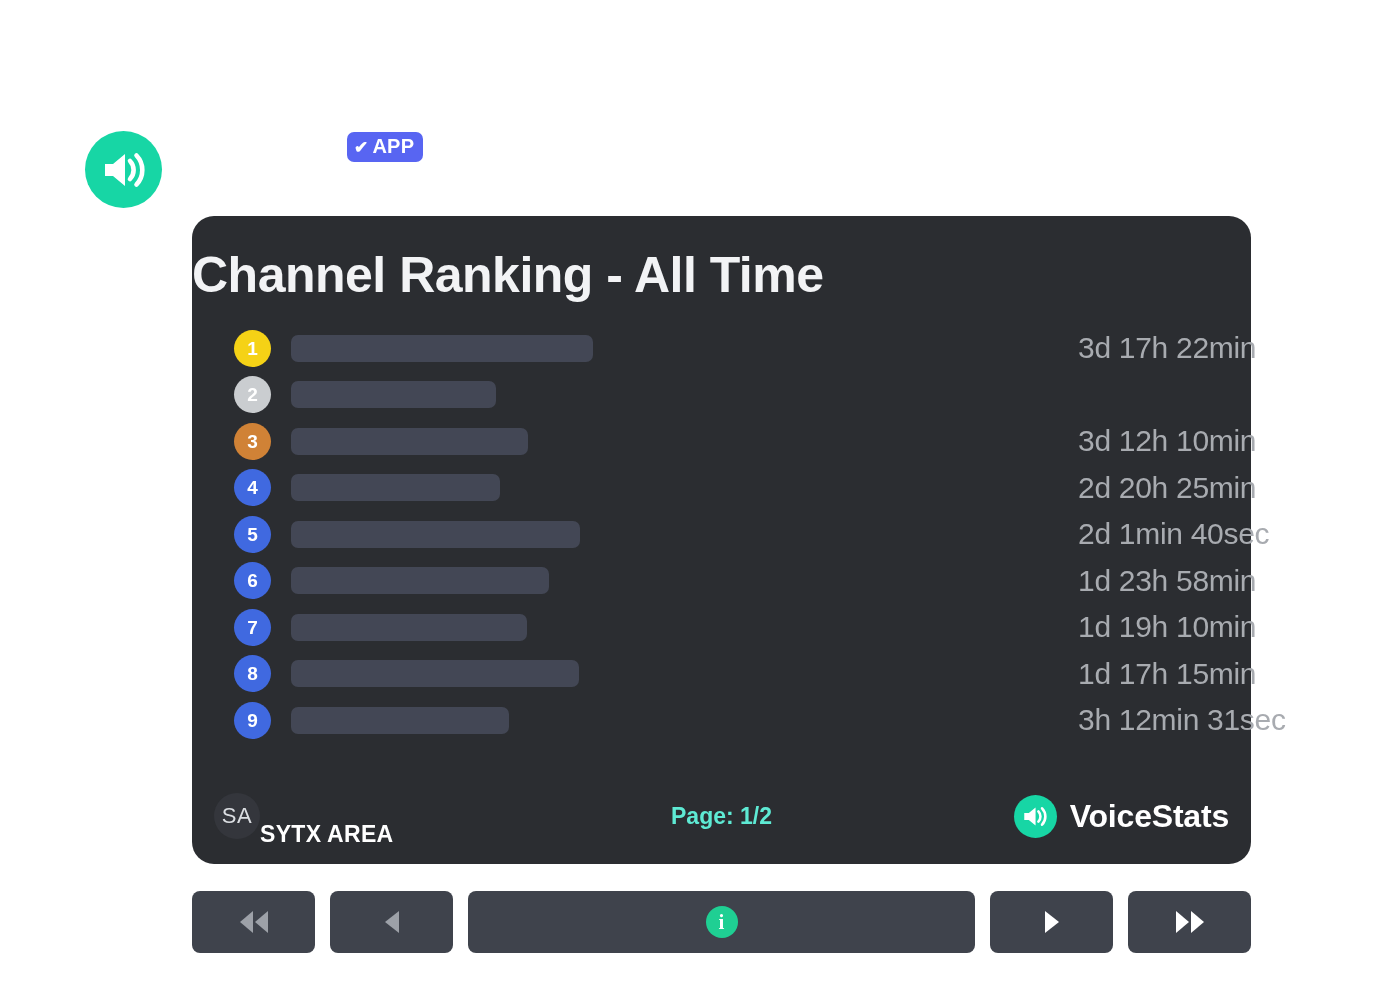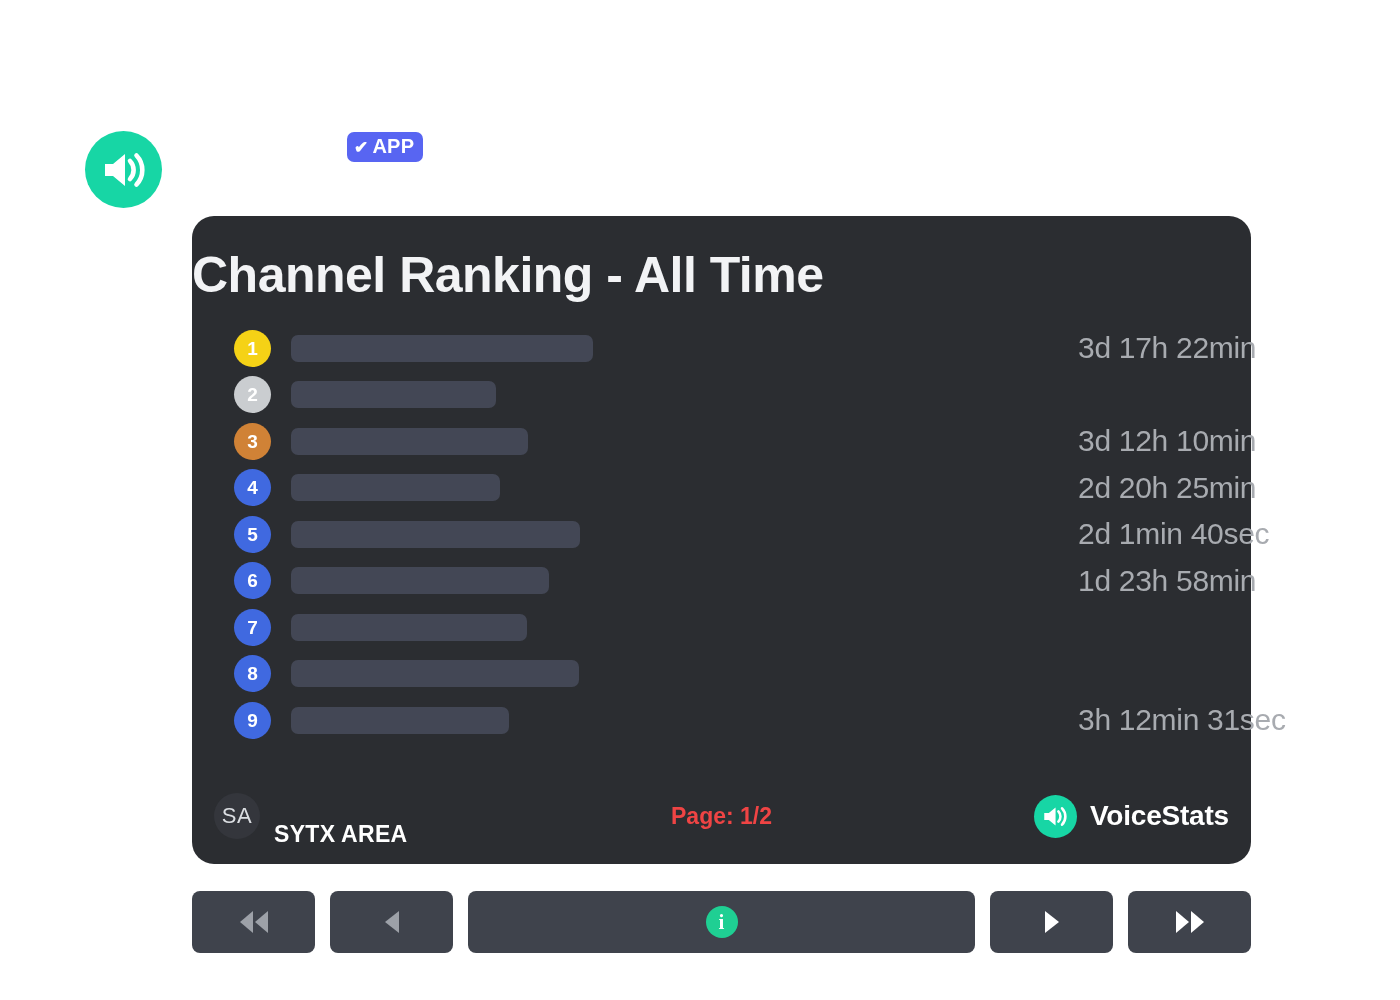--- a/index.html
+++ b/index.html
@@ -130,21 +130,20 @@
     right: 0;
     bottom: 20px;
     height: 56px;
     padding: 0 22px 0 22px;
     display: flex;
     align-items: center;
   }
   .footer-left {
     display: flex;
     align-items: center;
-    gap: 14px;
   }
   .footer-avatar {
     width: 46px;
     height: 46px;
     border-radius: 50%;
     background: #34363c;
     display: flex;
     align-items: center;
     justify-content: center;
     color: #dadde1;
@@ -156,21 +155,21 @@
     font-size: 23px;
     font-weight: bold;
     letter-spacing: 0.3px;
     margin-top: 36px;
   }
   .footer-page {
     position: absolute;
     left: 0;
     right: 0;
     text-align: center;
-    color: #ef4444;
+    color: #5eead4;
     font-size: 23px;
     font-weight: bold;
     pointer-events: none;
   }
   .footer-right {
     margin-left: auto;
     display: flex;
     align-items: center;
     gap: 13px;
     z-index: 2;
@@ -179,21 +178,21 @@
     width: 43px;
     height: 43px;
     border-radius: 50%;
     background: #17d6a5;
     display: flex;
     align-items: center;
     justify-content: center;
   }
   .footer-logo-text {
     color: #ffffff;
-    font-size: 28px;
+    font-size: 32px;
     font-weight: bold;
     letter-spacing: -0.2px;
   }
 
   
   .button-bar {
     position: absolute;
     left: 192px;
     top: 891px;
     width: 1059px;
@@ -288,24 +287,26 @@
           <div class="rank-time">2d 1min 40sec</div>
         </div>
         <div class="rank-row">
           <div class="rank-badge blue">6</div>
           <div class="rank-name" style="width: 258px;"></div>
           <div class="rank-time">1d 23h 58min</div>
         </div>
         <div class="rank-row">
           <div class="rank-badge blue">7</div>
           <div class="rank-name" style="width: 236px;"></div>
+          <div class="rank-time">1d 19h 10min</div>
         </div>
         <div class="rank-row">
           <div class="rank-badge blue">8</div>
           <div class="rank-name" style="width: 288px;"></div>
+          <div class="rank-time">1d 17h 15min</div>
         </div>
         <div class="rank-row">
           <div class="rank-badge blue">9</div>
           <div class="rank-name" style="width: 218px;"></div>
           <div class="rank-time">3h 12min 31sec</div>
         </div>
       </div>
 
     <div class="card-footer">
       <div class="footer-left">

